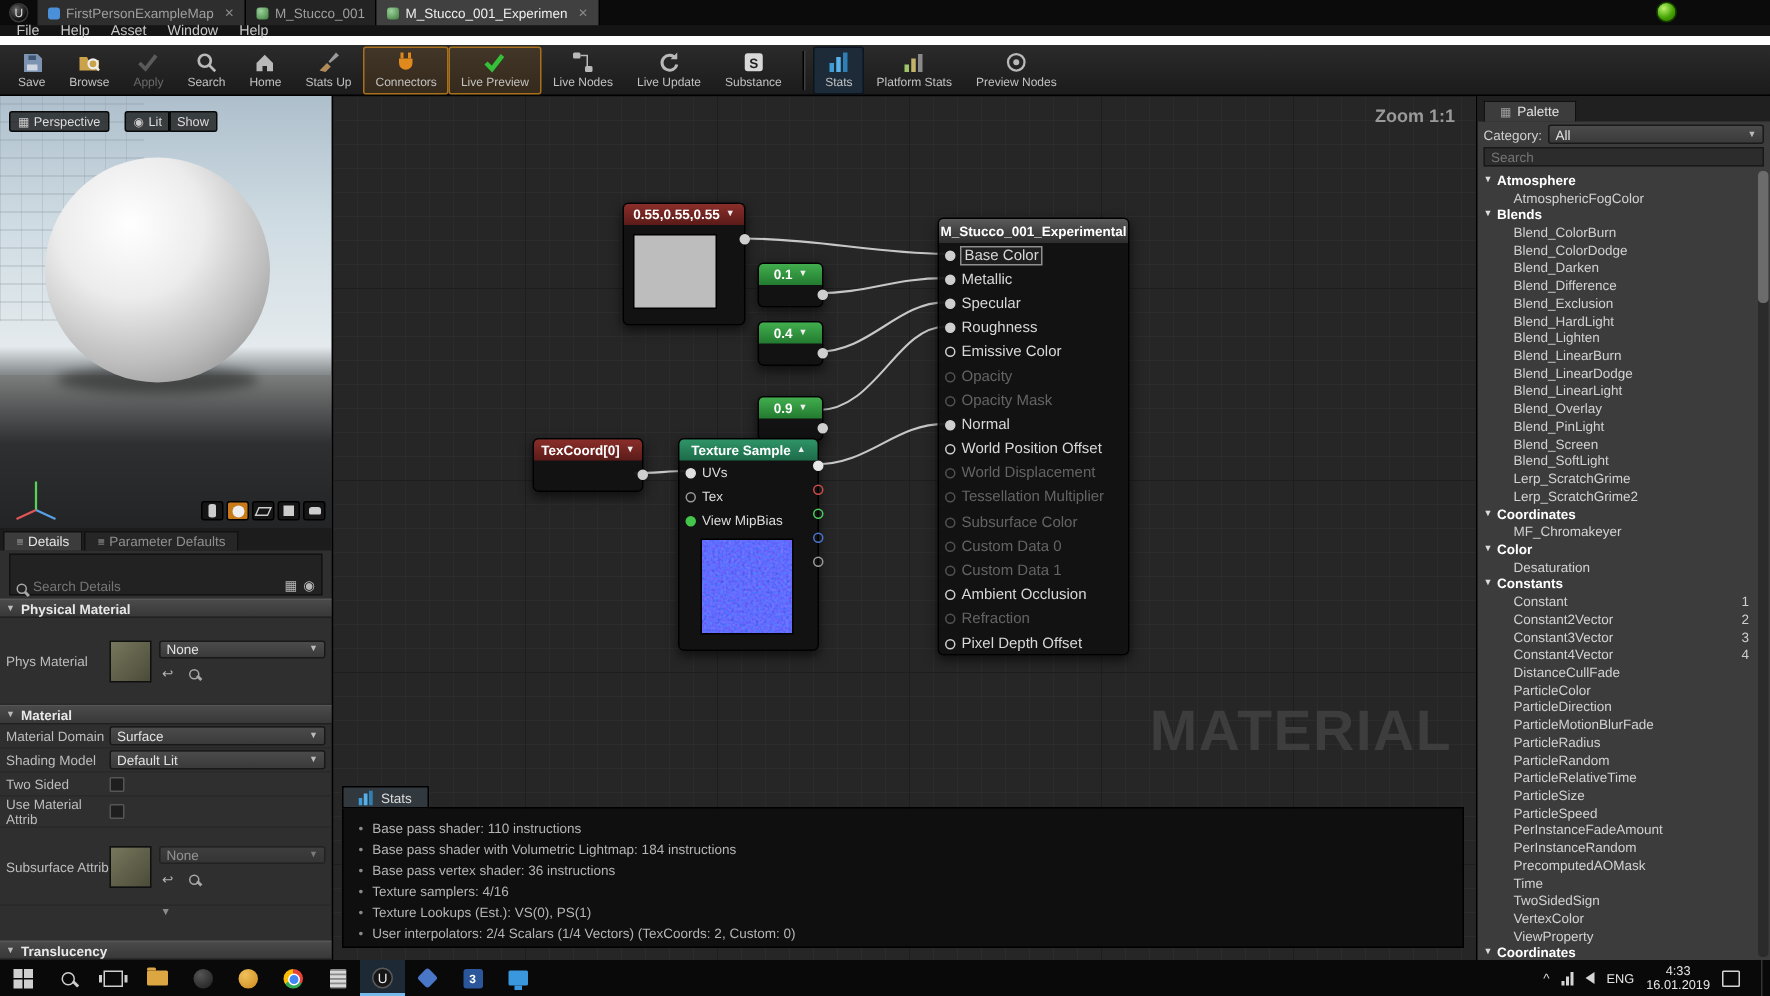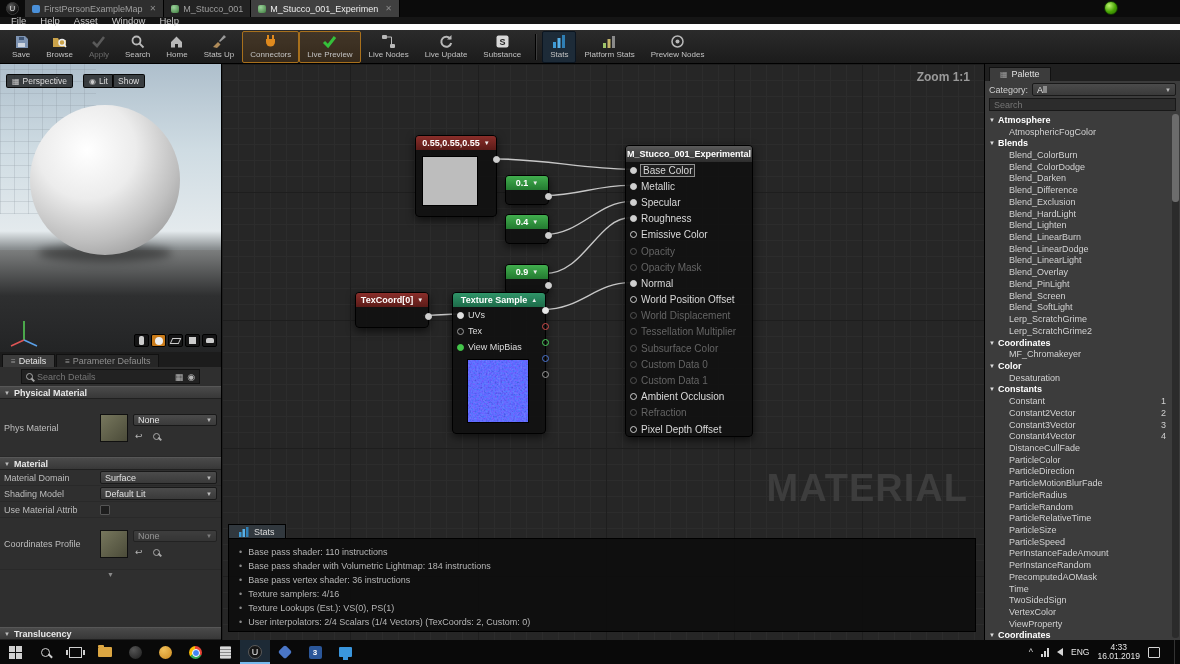--- a/index.html
+++ b/index.html
@@ -46,26 +46,26 @@
 .m-pln{width:9px;height:6px;border:1px solid #ccc;transform:skewX(-24deg)}
 .m-cub{width:7px;height:7px;background:#ccc}
 .m-tea{width:8px;height:5px;background:#ccc;border-radius:2px 2px 1px 1px}
 #gizmo{position:absolute;left:6px;bottom:4px}
 
 #details{flex:1;display:flex;flex-direction:column;font-size:9px;background:#2f2f2f}
 .dtabs{height:15px;background:#1c1c1c;display:flex;align-items:flex-end;padding-left:2px;gap:1px}
 .dtab{background:#262626;color:#8f8f8f;font-size:9px;padding:1px 8px;border:1px solid #111;border-bottom:none;display:flex;gap:3px;align-items:center;white-space:nowrap}
 .dtab.active{background:#3c3c3c;color:#e5e5e5}
 .ticn{font-size:8px;color:#9f9f9f}
-.dsearch{height:15px;margin:2px 21px;background:#222;border:1px solid #121212;display:flex;align-items:center;padding:0 4px;gap:4px;flex:none}
+.dsearch{height:28px;margin:2px 6px;background:#222;border:1px solid #121212;display:flex;align-items:flex-end;padding:0 4px;gap:4px;flex:none}
 .dsearch input{flex:1;min-width:0;background:transparent;border:none;outline:none;color:#bbb;font-size:9px}
 .sec-h{height:13px;flex:none;background:linear-gradient(#4a4a4a,#383838);border-top:1px solid #575757;border-bottom:1px solid #202020;display:flex;align-items:center;padding-left:4px;font-size:9px;font-weight:bold;color:#e8e8e8;gap:4px}
 .car{font-size:6px;color:#bbb}
 .prow{display:flex;align-items:center;min-height:16px;padding:0 4px;border-bottom:1px solid #292929;flex:none}
-.plabel{width:96px;color:#bdbdbd;font-size:9px;flex:none}
+.plabel{width:69px;color:#bdbdbd;font-size:9px;flex:none}
 .dd{flex:1;height:13px;background:linear-gradient(#4b4b4b,#3a3a3a);border:1px solid #191919;border-radius:2px;display:flex;align-items:center;padding:0 4px;color:#e3e3e3;font-size:9px;justify-content:space-between;min-width:0}
 .dd.dim{opacity:.55}
 .cb{width:10px;height:10px;background:#1e1e1e;border:1px solid #555;border-radius:1px}
 .thumb{width:28px;height:28px;border:1px solid #101010;background:linear-gradient(135deg,#77775d,#4b4b39);margin-right:5px;flex:none}
 .mini-ico{color:#b5b5b5;font-size:9px}
 .mag{width:7px;height:7px;border:1.5px solid #a8a8a8;border-radius:50%;position:relative;display:inline-block;flex:none}
 .mag::after{content:"";position:absolute;width:4px;height:1.5px;background:#a8a8a8;transform:rotate(45deg);right:-3px;bottom:-1px}
 .more-arrow{text-align:center;color:#8a8a8a;font-size:7px;line-height:9px}
 
 
@@ -411,25 +411,29 @@
         </div>
     </div>
     <div class="prow">
       <span class="plabel">Shading Model</span>
       <div class="dd">
           <span>Default Lit</span>
           <span class="car">▼</span>
         </div>
     </div>
     <div class="prow">
+      <span class="plabel">Two Sided</span>
+      <span class="cb"></span>
+    </div>
+    <div class="prow">
       <span class="plabel">Use Material Attrib</span>
       <span class="cb"></span>
     </div>
     <div class="prow" style="height:52px">
-      <span class="plabel">Coordinates Profile</span>
+      <span class="plabel">Subsurface Attrib</span>
       <div class="thumb"></div>
       <div style="flex:1;display:flex;fl ex-direction:column;flex-direction:column;gap:5px;min-width:0">
         <div class="dd dim">
             <span>None</span>
             <span class="car">▼</span>
           </div>
         <div style="display:flex;align-items:center;gap:10px;padding-left:2px">
           <span class="mini-ico">↩</span>
           <span class="mag"></span>
         </div>

